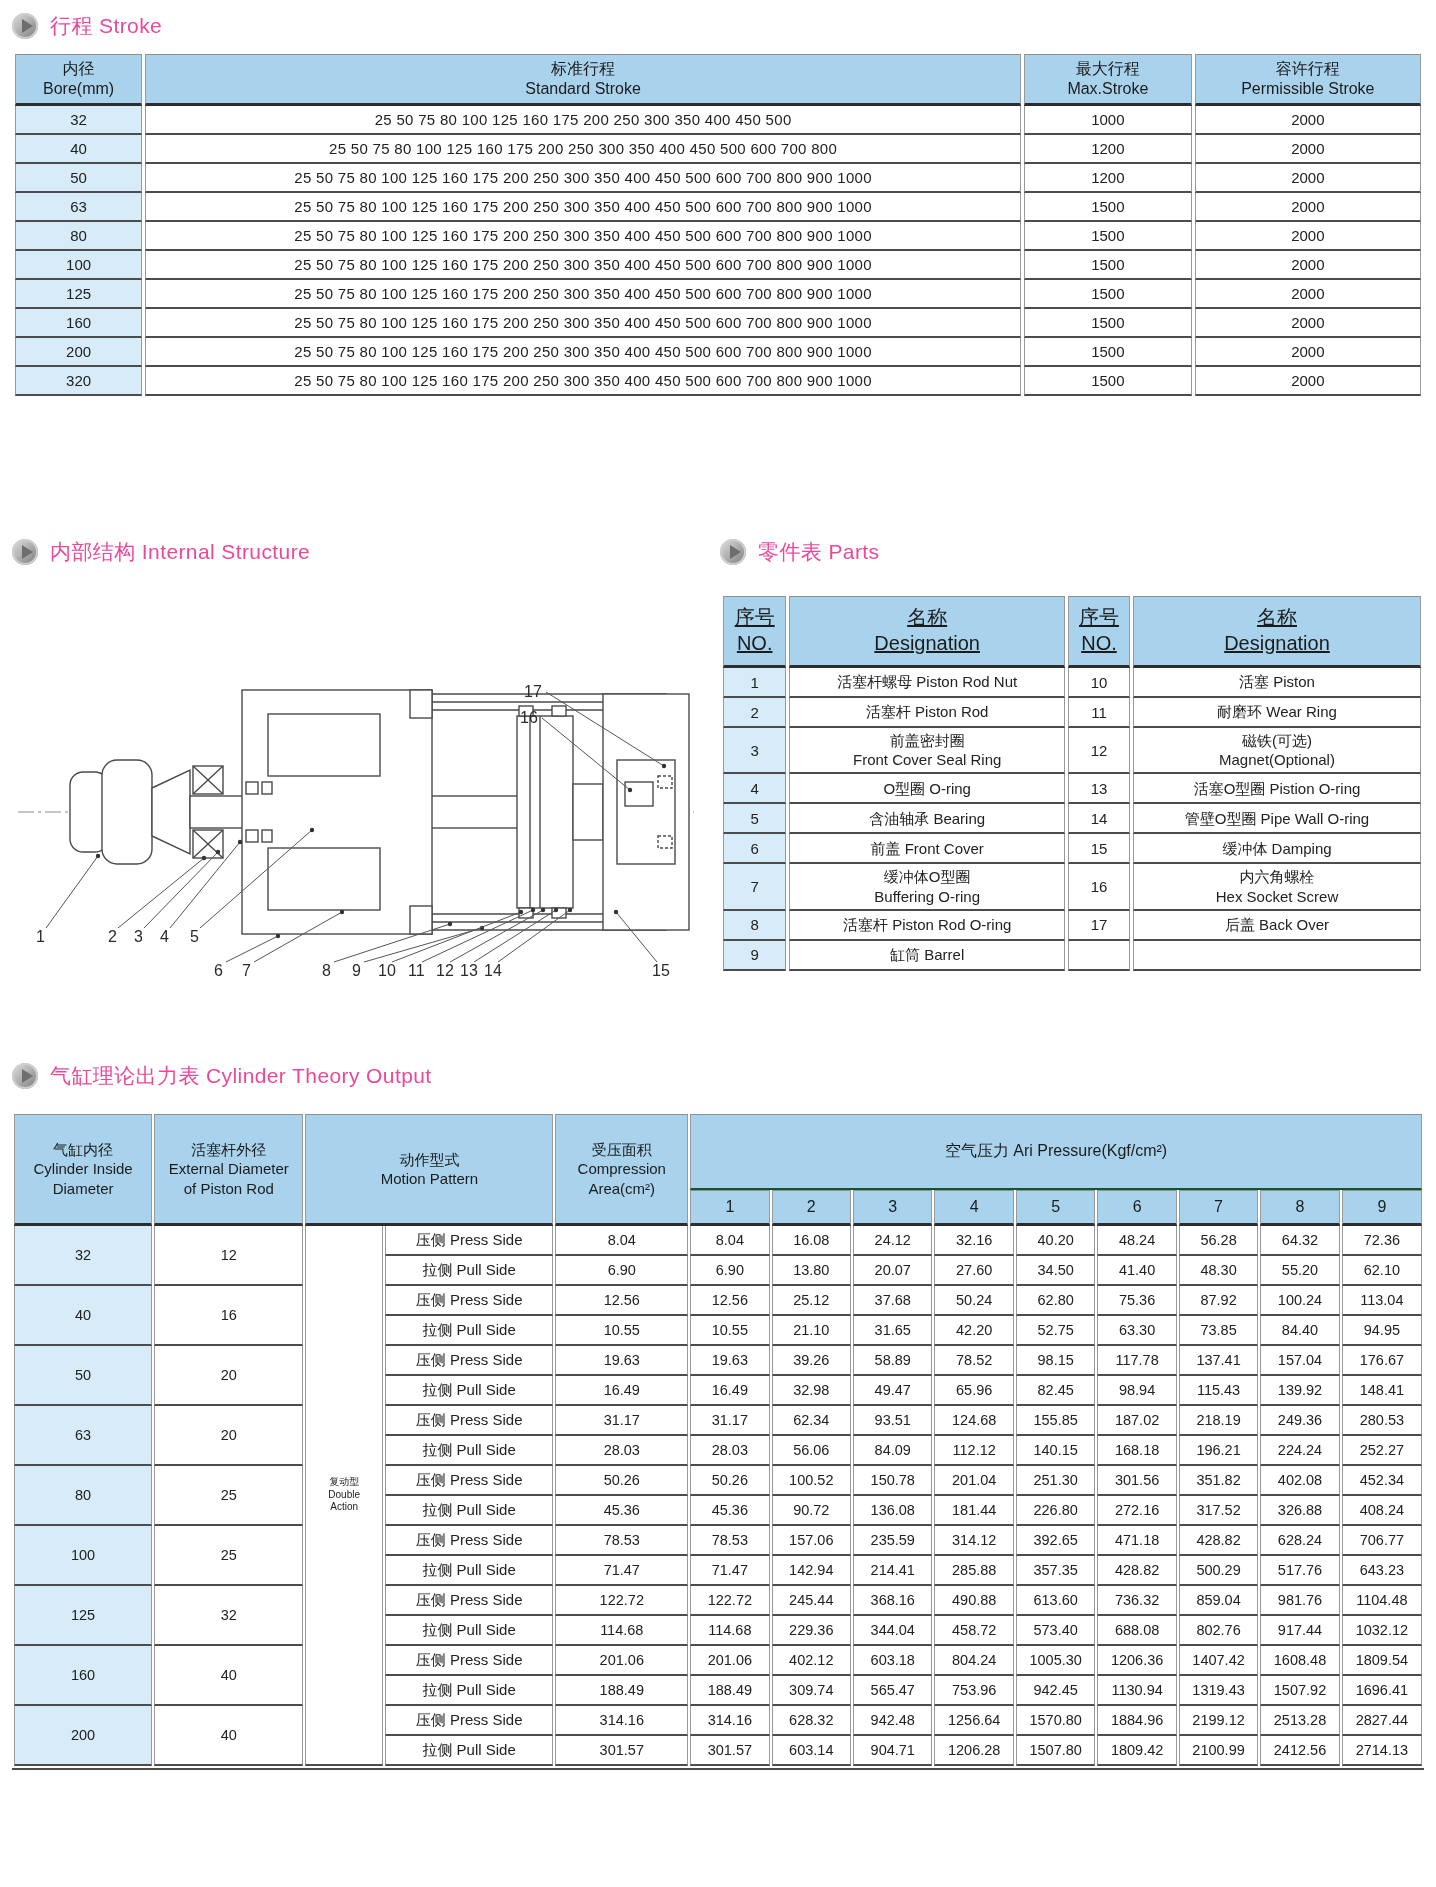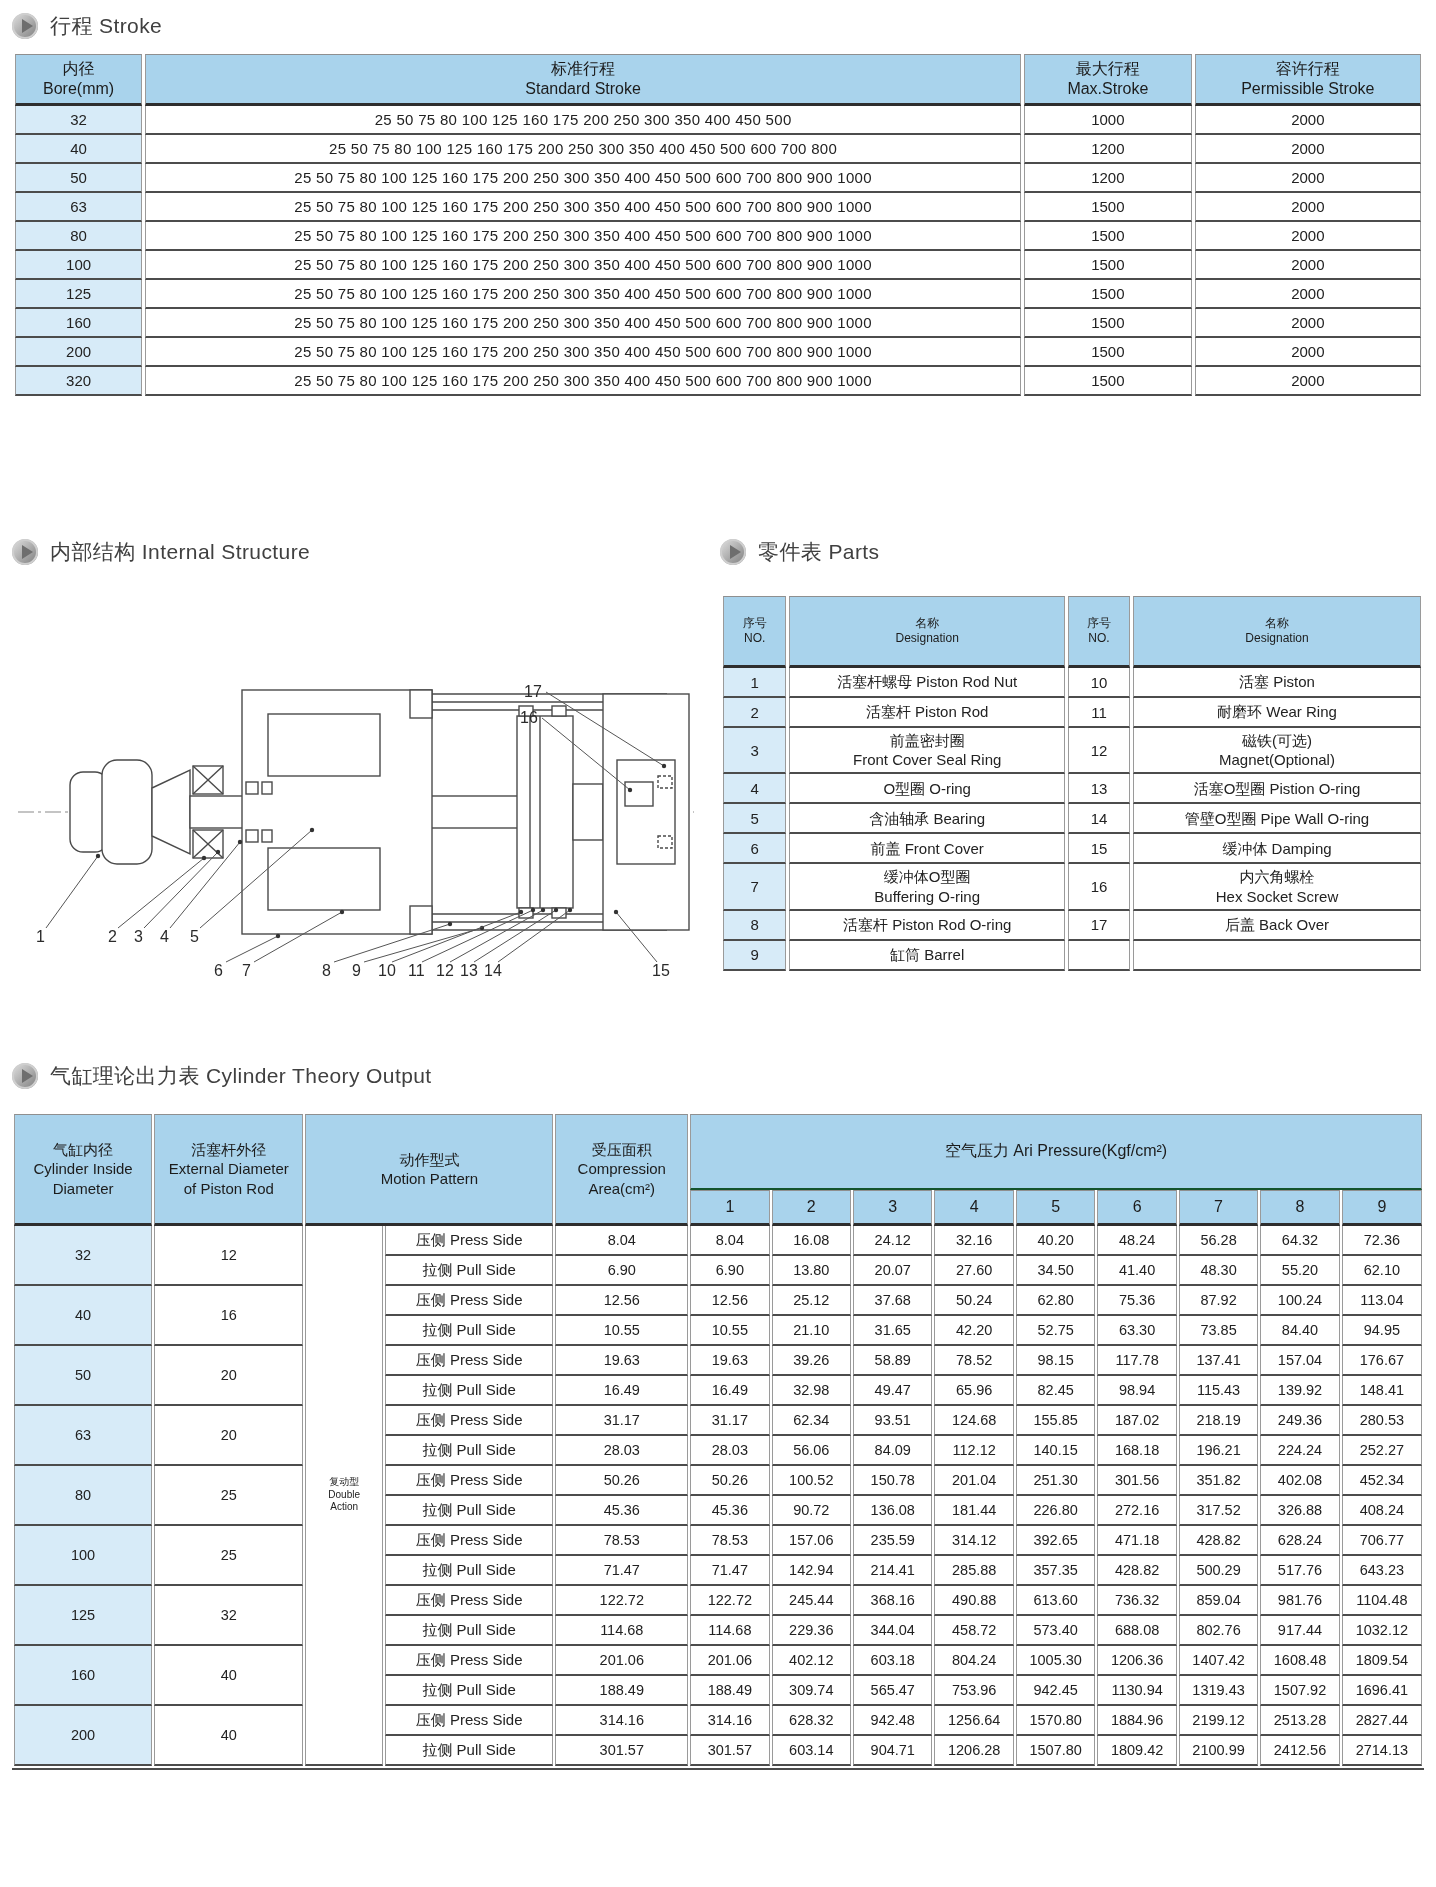--- a/index.html
+++ b/index.html
@@ -4,21 +4,21 @@
 <style>
   * { box-sizing: border-box; }
   html,body { margin:0; padding:0; background:#ffffff; }
   .page {
     width:1436px; height:1887px; margin:0 auto; background:#ffffff;
     padding:6px 12px 0 12px; position:relative; overflow:hidden;
     font-family:"Liberation Sans","DejaVu Sans",sans-serif; color:#222;
   }
   
   .sec-title { display:flex; align-items:center; gap:12px; }
-  .sec-text { color:#404040; font-size:21px; letter-spacing:.4px; }
+  .sec-text { color:#ec4899; font-size:21px; letter-spacing:.4px; }
   .bullet {
     width:26px; height:26px; border-radius:50%; flex:0 0 26px; position:relative;
     background:linear-gradient(135deg,#e2e2e2 0%,#9a9a9a 70%,#7d7d7d 100%);
     box-shadow:inset 0 0 0 2px #cfcfcf;
   }
   .bullet::after {
     content:""; position:absolute; left:10px; top:6px; width:0; height:0;
     border-left:11px solid #6e6e6e; border-top:7px solid transparent; border-bottom:7px solid transparent;
   }
   
@@ -44,21 +44,21 @@
   .col-right { flex:1 1 auto; }
   .diagram-box { margin-top:24px; }
   .diagram { width:690px; height:400px; display:block; }
   .diagram .ln   { stroke:#4a4a4a; stroke-width:1.4; fill:none; }
   .diagram .fw   { stroke:#4a4a4a; stroke-width:1.4; fill:#ffffff; }
   .diagram .cl   { stroke:#8a8a8a; stroke-width:1.2; stroke-dasharray:16 4 3 4; }
   .diagram .lead { stroke:#555; stroke-width:1; }
   .diagram .dot  { fill:#333; }
   .diagram text  { font-family:"Liberation Sans","DejaVu Sans",sans-serif; font-size:16px; fill:#2b2b2b; }
   .parts { margin-top:30px; }
-  .parts th { font-size:12px; height:72px; }
+  .parts th { font-size:20px; height:72px;text-decoration:underline; }
   .parts td { font-size:15px; height:30px; }
   
   .theory-title { margin-top:72px; }
   table.theory { border-spacing:2px 0; margin-top:24px; }
   .theory th { font-size:15px; }
   .theory thead tr.h1 th { height:76px; }
   .theory thead tr.h2 th { height:36px; font-size:16px; }
   .theory th.group { border-bottom:2px solid #14532d; font-size:16px; }
   .theory td { height:30px; font-size:14.5px; padding:2px 2px; }
   .theory td.side { font-size:15px; }

